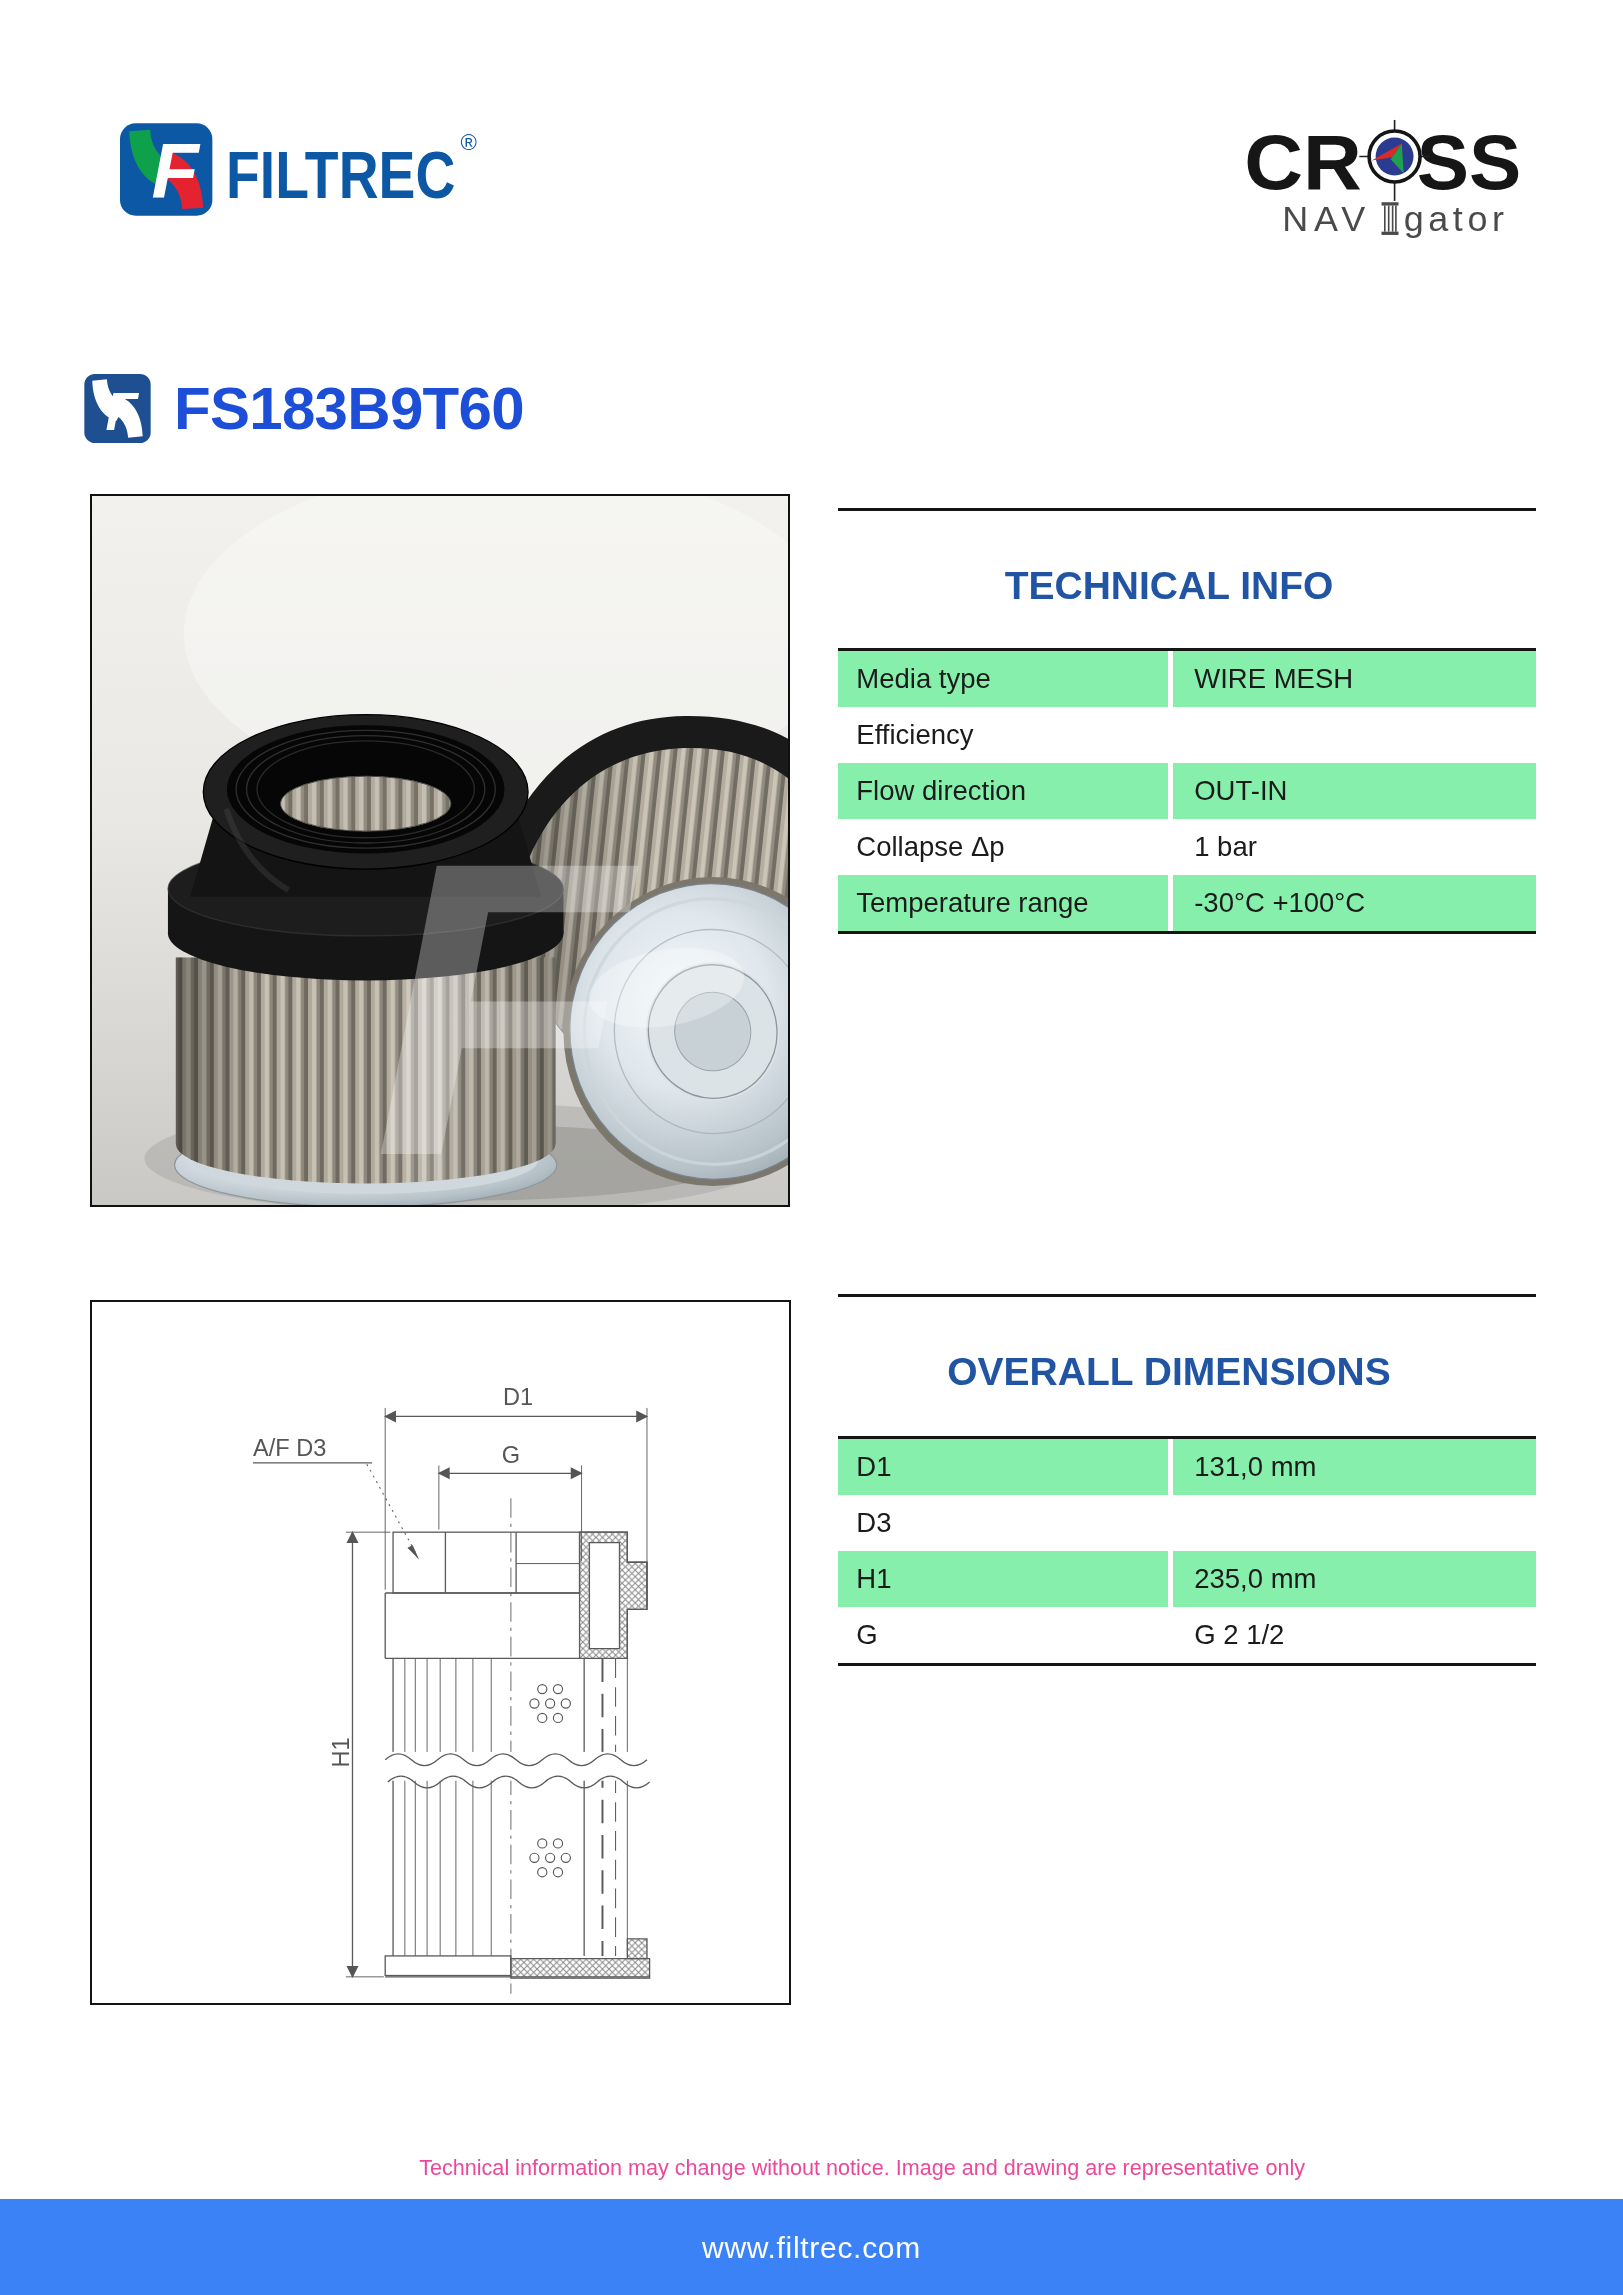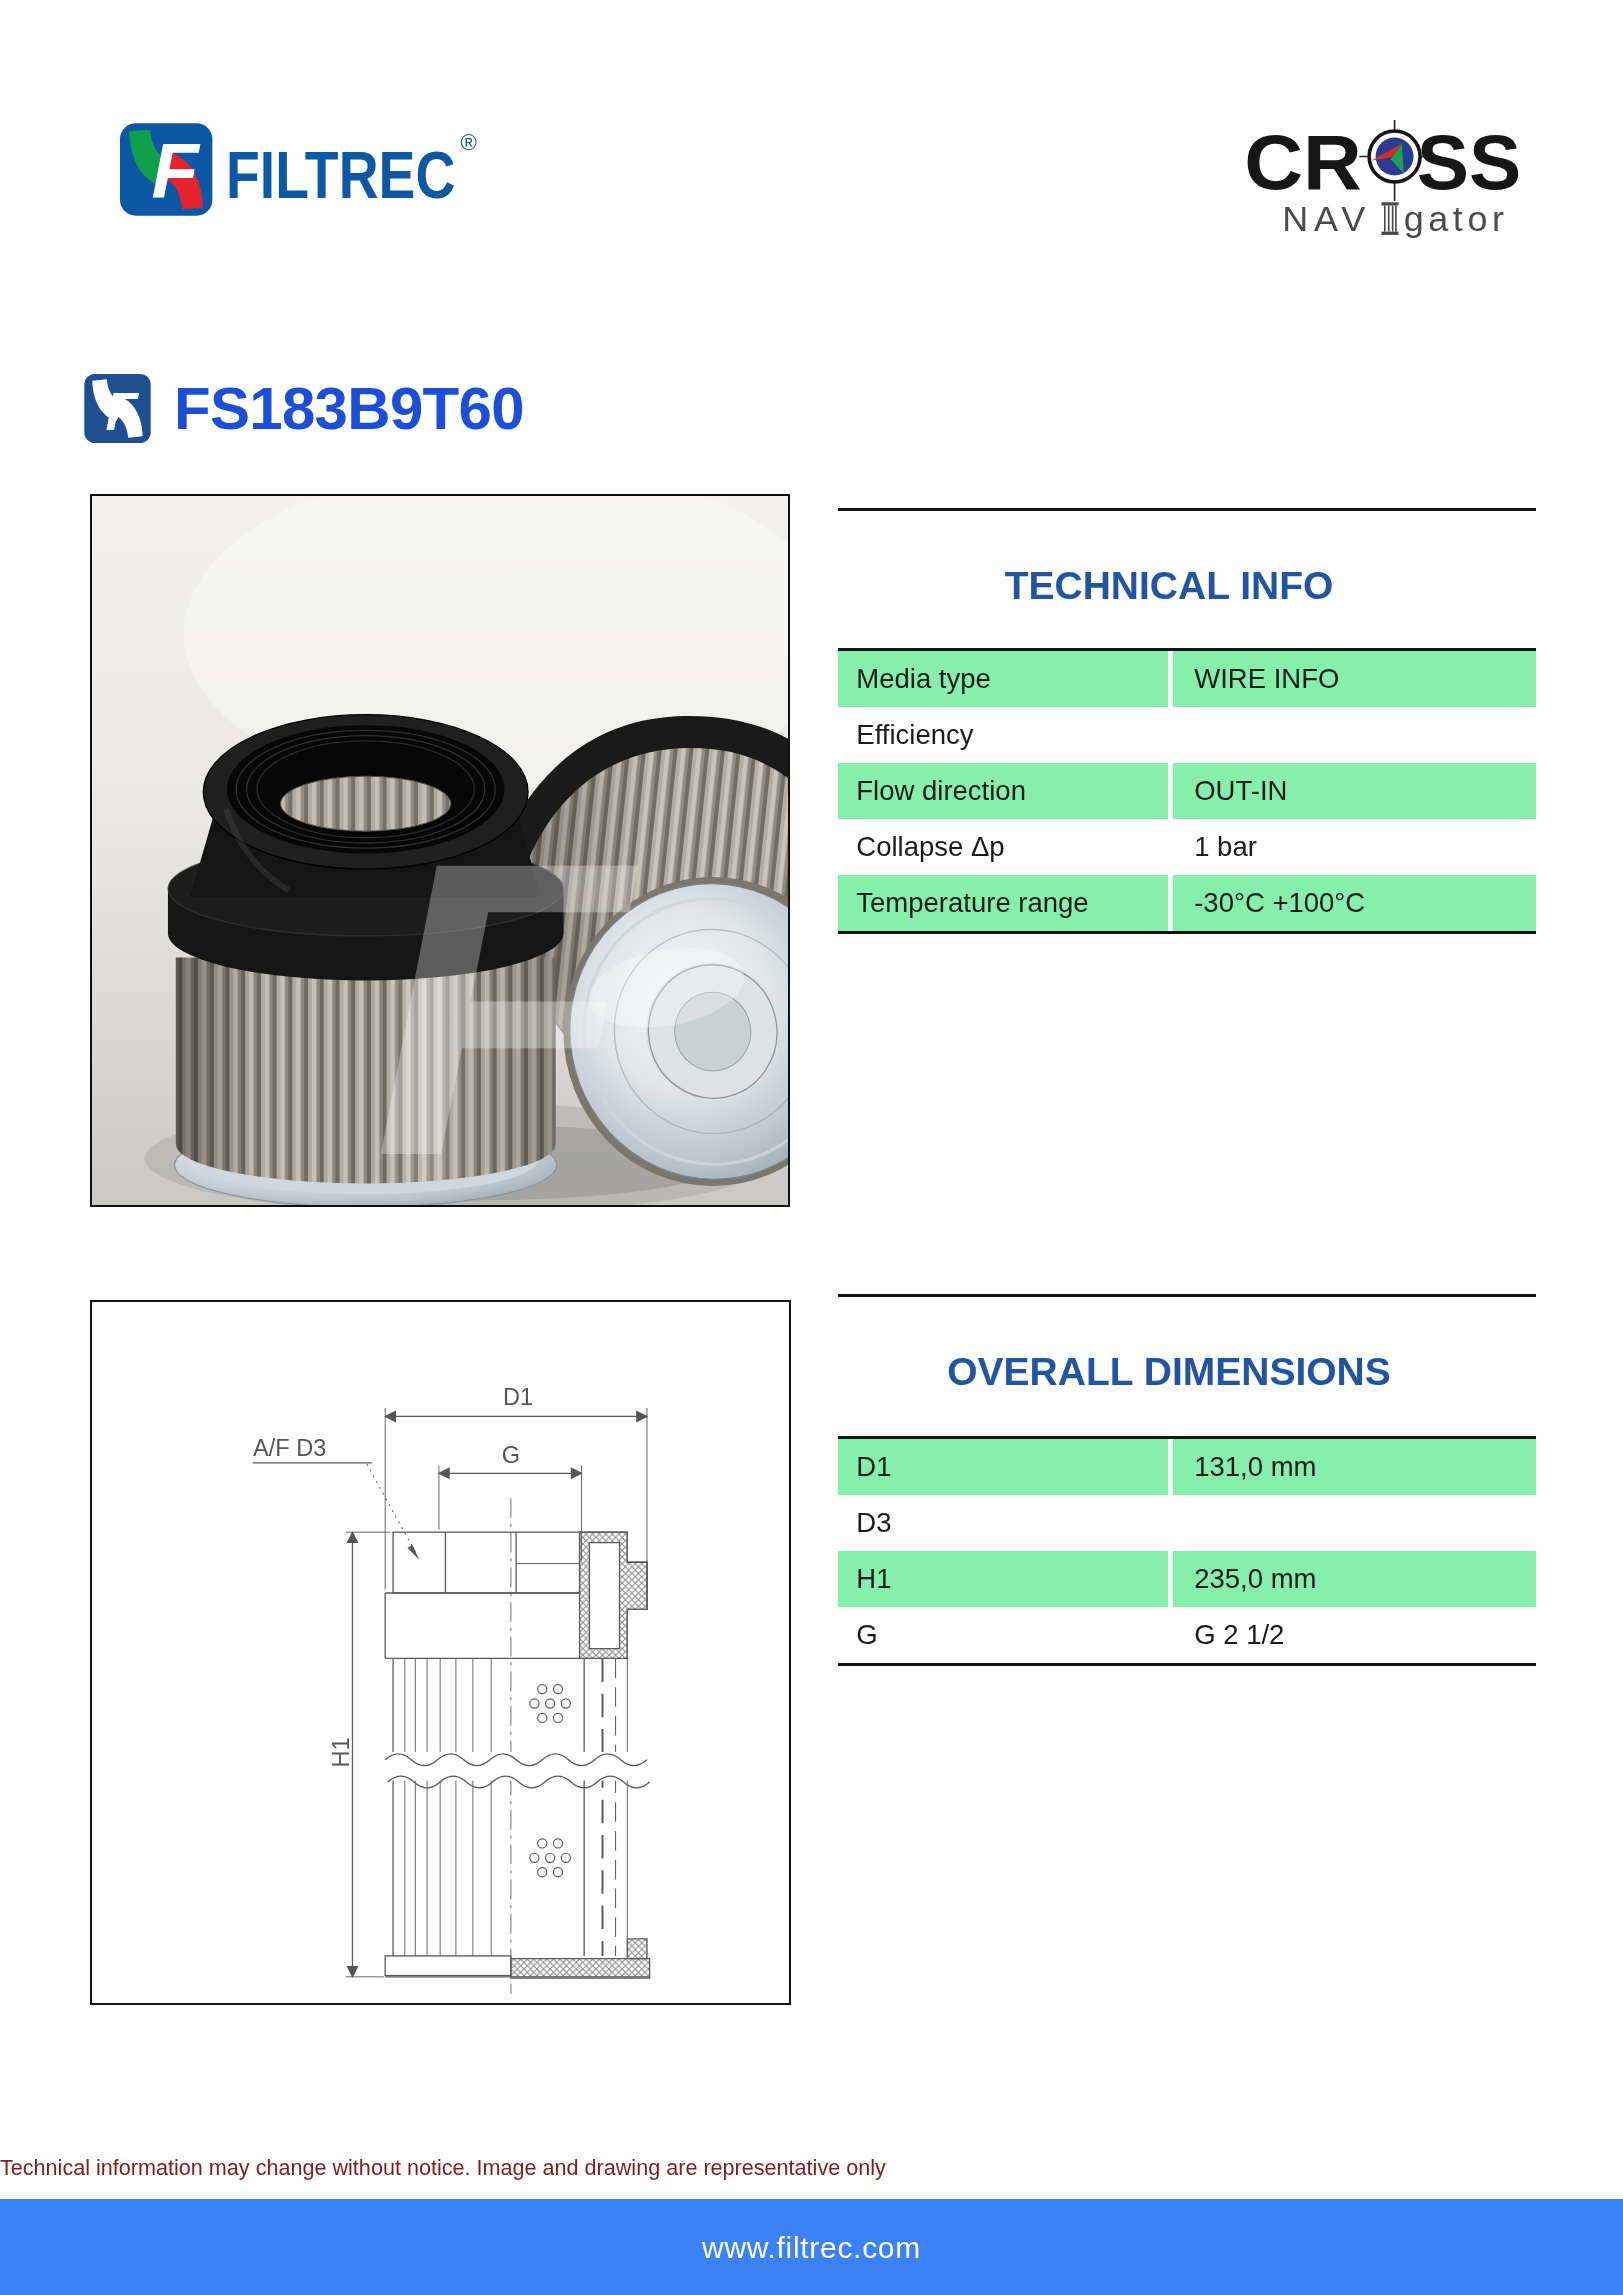--- a/index.html
+++ b/index.html
@@ -41,22 +41,22 @@
        border-top:3.3px solid #151515;border-bottom:3.3px solid #151515;}
   .trow{display:flex;height:56px;}
   .tcell-l{width:330px;display:flex;align-items:center;
            padding-left:18.3px;box-sizing:border-box;}
   .tcell-r{flex:1;margin-left:5.2px;display:flex;align-items:center;
            padding-left:21px;box-sizing:border-box;}
   .trow.g .tcell-l,.trow.g .tcell-r{background:#86efac;}
   .tcell-l,.tcell-r{font-size:27.5px;color:#1b1b1b;white-space:nowrap;}
   
   .disclaimer{
-    position:absolute;left:0;top:2155px;width:1305px;text-align:left;
-    font-size:21.6px;color:#7f1d1d;
+    position:absolute;left:0;top:2155px;width:1305px;text-align:right;
+    font-size:21.6px;color:#ec4899;
   }
   .footer-bar{
     position:absolute;left:0;top:2199px;width:1623px;height:97px;
     background:#3b82f6;display:flex;align-items:center;justify-content:center;
   }
   .footer-url{font-size:30px;color:#ffffff;letter-spacing:0.7px;}
   svg text{font-family:"Liberation Sans", sans-serif;}
 </style>
 </head>
 <body>
@@ -209,21 +209,21 @@
       <text x="430" y="1005" font-size="640" font-weight="bold" font-style="italic" fill="#ffffff" opacity="0.3">F</text>
     </svg>
   </div>
 
   <div class="sec-line" style="top:508px;"></div>
   <div class="sec-title" style="top:564px;">TECHNICAL INFO</div>
 
   <div class="tbl" style="top:648px;">
     <div class="trow g">
       <div class="tcell-l">Media type</div>
-      <div class="tcell-r">WIRE INFO</div>
+      <div class="tcell-r">WIRE MESH</div>
     </div>
     <div class="trow">
       <div class="tcell-l">Efficiency</div>
     </div>
     <div class="trow g">
       <div class="tcell-l">Flow direction</div>
       <div class="tcell-r">OUT-IN</div>
     </div>
     <div class="trow">
       <div class="tcell-l">Collapse Δp</div>

